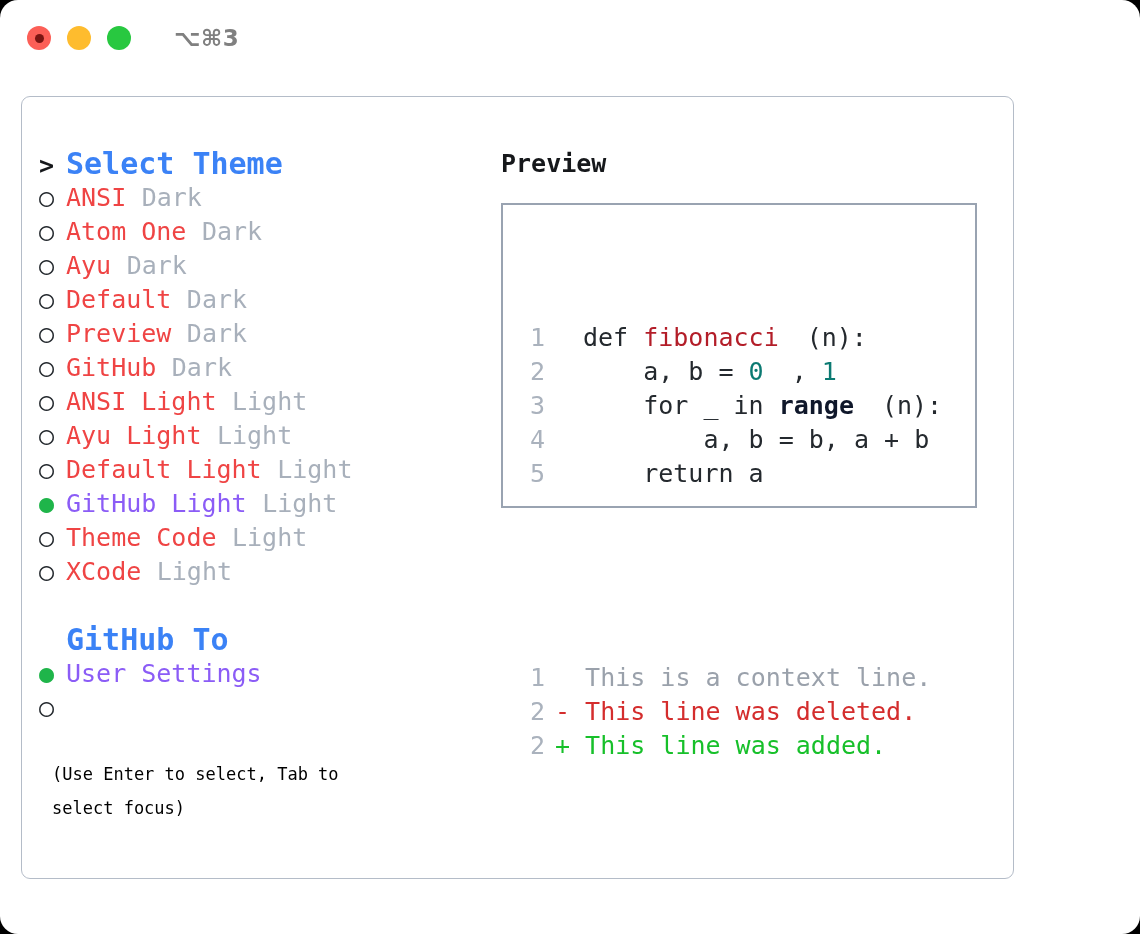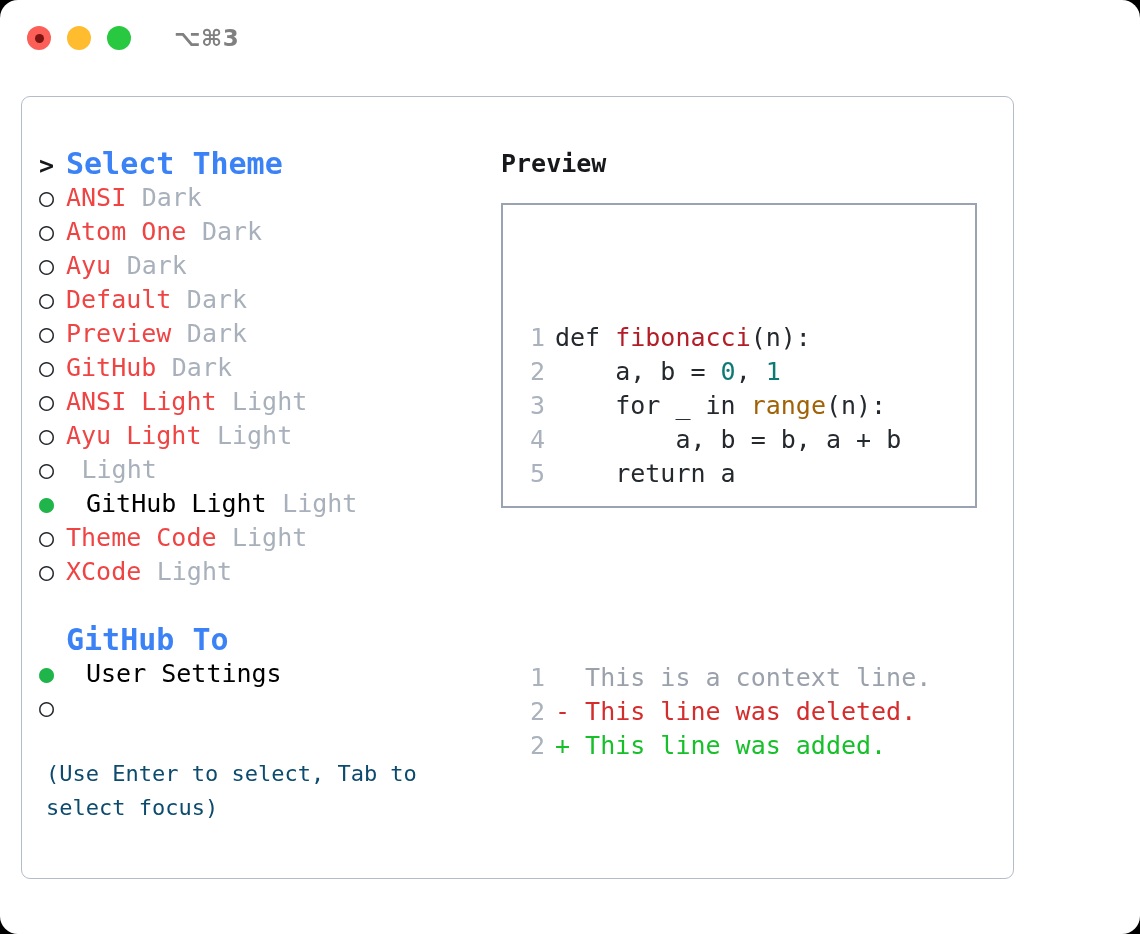--- a/index.html
+++ b/index.html
@@ -117,37 +117,37 @@
 
   .section-title {
     font-weight: bold;
     color: #3b82f6;
     font-size: 30px;
   }
 
   .label {
     color: #ef4444;
   }
-  .label.sel { color: #000000; margin-left: 20px; }
+  .label.sel { color: #8b5cf6; }
 
   .variant {
     color: #a8b0bb;
     padding-left: 0.62em;
   }
 
   .gap-row { height: 34px; }
 
   .hint {
     position: absolute;
-    left: 24px;
+    left: 30px;
     top: 660px;
     width: 420px;
-    font-size: 22px;
-    line-height: 34px;
-    color: #0c4a6e;
+    font-size: 17px;
+    line-height: 34px;
+    color: #000000;
   }
 
   
   .right-col {
     position: absolute;
     left: 479px;
     top: 50px;
     width: 490px;
   }
 
@@ -181,25 +181,25 @@
 
   .lineno {
     display: inline-block;
     width: 30px;
     flex: 0 0 30px;
     text-align: right;
     color: #aab2bd;
     padding-right: 10px;
   }
 
-  .code-text { color: #24292e; }
+  .code-text { color: #24292e; margin-left: 28px; }
 
   .tok-fn      { color: #b31d28; }
   .tok-num     { color: #0b7a72; }
-  .tok-builtin { color: #a16207; }
+  .tok-builtin { color: #0f172a; font-weight: bold; }
 
   .diff-gap { height: 34px; }
 
   .diff-ctx { color: #9aa1ab; }
   .diff-del { color: #d42d2d; }
   .diff-add { color: #17c02a; }
 
   .diff-sign { display: inline-block; width: 1ch; }
 </style>
 </head>
@@ -230,21 +230,21 @@
 
         <div id="theme-list">
             <div class="row"><span class="marker">○</span><span class="label">ANSI</span><span class="variant">Dark</span></div>
             <div class="row"><span class="marker">○</span><span class="label">Atom One</span><span class="variant">Dark</span></div>
             <div class="row"><span class="marker">○</span><span class="label">Ayu</span><span class="variant">Dark</span></div>
             <div class="row"><span class="marker">○</span><span class="label">Default</span><span class="variant">Dark</span></div>
             <div class="row"><span class="marker">○</span><span class="label">Preview</span><span class="variant">Dark</span></div>
             <div class="row"><span class="marker">○</span><span class="label">GitHub</span><span class="variant">Dark</span></div>
             <div class="row"><span class="marker">○</span><span class="label">ANSI Light</span><span class="variant">Light</span></div>
             <div class="row"><span class="marker">○</span><span class="label">Ayu Light</span><span class="variant">Light</span></div>
-            <div class="row"><span class="marker">○</span><span class="variant">Light</span></div>
+            <div class="row"><span class="marker">○</span><span class="label">Default Light</span><span class="variant">Light</span></div>
             <div class="row"><span class="marker sel">●</span><span class="label sel">GitHub Light</span><span class="variant">Light</span></div>
             <div class="row"><span class="marker">○</span><span class="label">Theme Code</span><span class="variant">Light</span></div>
             <div class="row"><span class="marker">○</span><span class="label">XCode</span><span class="variant">Light</span></div>
           </div>
 
         <div class="gap-row"></div>
 
         <div class="row">
           <span class="marker blank">·</span>
           <span class="section-title">GitHub To</span>

